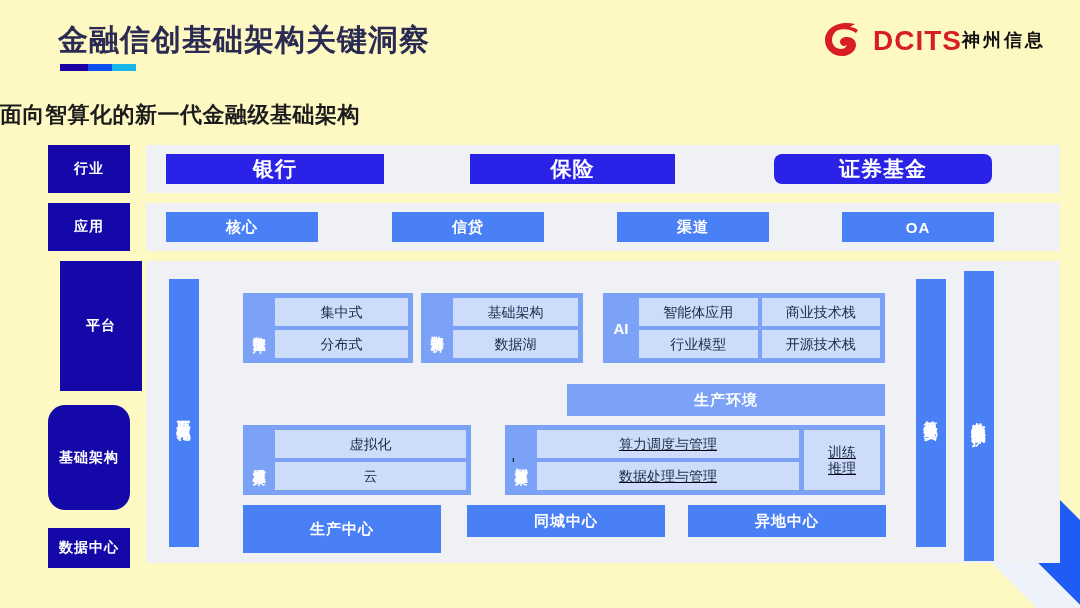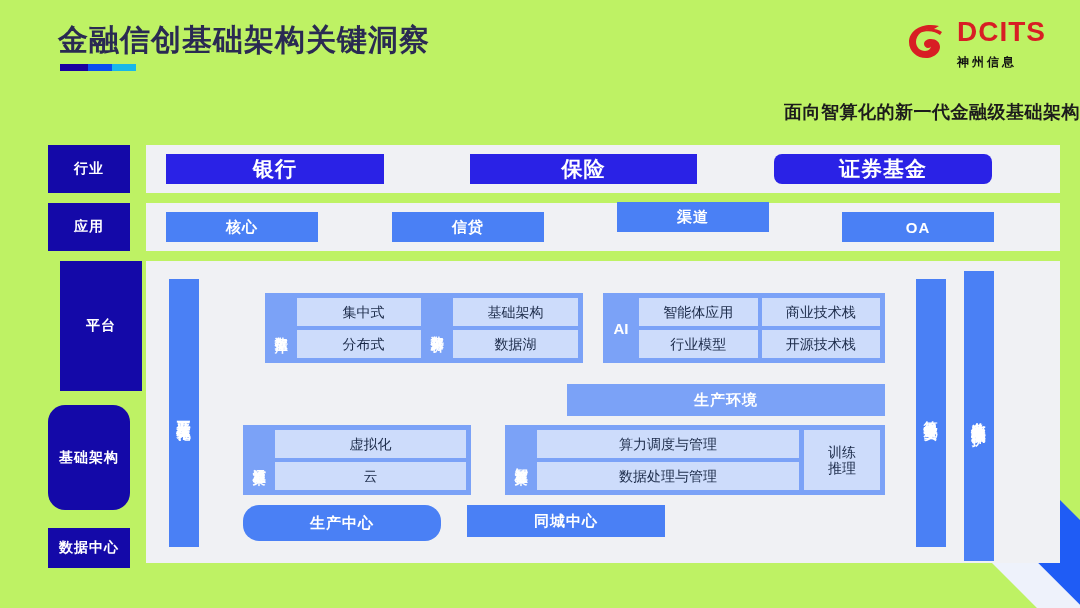--- a/index.html
+++ b/index.html
@@ -5,21 +5,21 @@
   * { box-sizing: border-box; margin: 0; padding: 0; }
   html, body {
     width: 1080px; height: 608px;
     font-family: "Liberation Sans", "DejaVu Sans", sans-serif;
     background: #ffffff;
     overflow: hidden;
   }
   #slide {
     position: relative;
     width: 1080px; height: 608px;
-    background: #bef264;
+    background: #fef9c3;
     overflow: hidden;
   }
 
   
   .corner { position: absolute; right: 0; bottom: 0; width: 180px; height: 150px;
             overflow: hidden; pointer-events: none; }
   .corner i { position: absolute; display: block; transform: rotate(45deg);
               transform-origin: top left; }
   .c1 { background:#eef2fb; width: 400px; height: 46px; left: 22px;  top: -30px; }
   .c2 { background:#aac4ff; width: 400px; height: 22px; left: 70px;  top: -10px; }
@@ -33,27 +33,27 @@
     font-size: 30px; font-weight: 700; color: #2a2a52; letter-spacing: 1px;
   }
   .rule { position: absolute; left: 60px; top: 64px; display: flex; height: 7px; }
   .rule span { display: block; height: 100%; }
   .rule .s0 { width: 28px; }
   .rule .s1 { width: 24px; }
   .rule .s2 { width: 24px; }
 
   .logo { position: absolute; right: 34px; top: 18px; display: flex; align-items: center; gap: 8px; }
   .logo-mark { width: 44px; height: 46px; position: relative; }
-  .logo-txt { display: flex; flex-direction: column; line-height: 1; }
+  .logo-txt { display: flex; line-height: 1; }
   .logo-en { font-size: 28px; font-weight: 800; color: #d81e24; letter-spacing: 1px; }
-  .logo-cn { font-size: 12px; font-weight: 700; color: #111; letter-spacing: 3px; margin-top: 10px; }
+  .logo-cn { font-size: 18px; font-weight: 700; color: #111; letter-spacing: 3px; margin-top: 4px; }
 
   .subtitle {
-    position: absolute; left: 0; right: 0; top: 100px; text-align: right;
-    font-size: 18px; font-weight: 700; color: #1c1c1c; letter-spacing: .5px;
+    position: absolute; left: 0; right: 0; top: 100px; text-align: left;
+    font-size: 22px; font-weight: 700; color: #1c1c1c; letter-spacing: .5px;
   }
 
   
   .vtext { writing-mode: vertical-rl; text-orientation: upright; letter-spacing: 1px; }
 
   .left-label {
     position: absolute; background: #1409a8; color: #fff;
     display: flex; align-items: center; justify-content: center;
     font-size: 14px; font-weight: 700; letter-spacing: 1px;
   }
@@ -125,41 +125,41 @@
       <div class="logo-en">DCITS</div>
       <div class="logo-cn">神州信息</div>
     </div>
   </div>
 
   <div class="subtitle">面向智算化的新一代金融级基础架构</div>
 
   <div class="band" style="left:146px; top:145px; width:914px; height:48px;"></div>
   <div class="left-label" style="left:48px; top:145px; width:82px; height:48px;">行业</div>
   <div class="chip chip-industry" style="left:166px; top:154px; width:218px; height:30px;">银行</div>
-  <div class="chip chip-industry" style="left:470px; top:154px; width:227px; height:30px;">保险</div>
+  <div class="chip chip-industry" style="left:470px; top:154px; width:205px; height:30px;">保险</div>
   <div class="chip chip-industry" style="left:774px; top:154px; width:218px; height:30px;border-radius:8px;">证券基金</div>
 
   <div class="band" style="left:146px; top:203px; width:914px; height:48px;"></div>
   <div class="left-label" style="left:48px; top:203px; width:82px; height:48px;">应用</div>
   <div class="chip chip-app" style="left:166px; top:212px; width:152px; height:30px;">核心</div>
   <div class="chip chip-app" style="left:392px; top:212px; width:152px; height:30px;">信贷</div>
-  <div class="chip chip-app" style="left:617px; top:202px; width:152px; height:30px;">渠道</div>
+  <div class="chip chip-app" style="left:617px; top:212px; width:152px; height:30px;">渠道</div>
   <div class="chip chip-app" style="left:842px; top:212px; width:152px; height:30px;">OA</div>
 
   <div class="band" style="left:146px; top:261px; width:914px; height:302px;"></div>
 
   <div class="left-label" style="left:60px; top:261px; width:82px; height:130px;">平台</div>
   <div class="left-label" style="left:48px; top:405px; width:82px; height:105px;border-radius:17px;">基础架构</div>
   <div class="left-label" style="left:48px; top:528px; width:82px; height:40px;">数据中心</div>
 
   <div class="vbar" style="left:169px; top:279px; width:30px; height:268px;">
     <span class="vtext">开发运维一体化</span>
   </div>
 
-  <div class="group" style="left:243px; top:293px; width:170px; height:70px;margin-left:22px;">
+  <div class="group" style="left:243px; top:293px; width:170px; height:70px;">
     <div class="glabel">
       <span class="vtext">数据库</span>
     </div>
     <div class="gbody">
       <div class="cell">集中式</div>
       <div class="cell">分布式</div>
     </div>
   </div>
 
   <div class="group" style="left:421px; top:293px; width:162px; height:70px;">
@@ -187,34 +187,35 @@
   <div class="group" style="left:243px; top:425px; width:228px; height:70px;">
     <div class="glabel">
       <span class="vtext">通算框架</span>
     </div>
     <div class="gbody">
       <div class="cell">虚拟化</div>
       <div class="cell">云</div>
     </div>
   </div>
 
-  <div class="group" style="left:505px; top:425px; width:380px; height:70px;">
+  <div class="group" style="left:505px; top:425px; width:380px; height:70px;text-decoration:underline;">
     <div class="glabel">
       <span class="vtext">智算框架</span>
     </div>
     <div class="gbody">
       <div class="cell">算力调度与管理</div>
       <div class="cell">数据处理与管理</div>
     </div>
     <div class="cell" style="flex:0 0 76px; white-space:pre-line;">训练
 推理</div>
   </div>
 
-  <div class="chip chip-center" style="left:243px; top:505px; width:198px; height:36px;border-radius:16px;">生产中心</div>
+  <div class="chip chip-center" style="left:243px; top:505px; width:198px; height:48px;">生产中心</div>
   <div class="chip chip-center" style="left:467px; top:505px; width:198px; height:32px;">同城中心</div>
+  <div class="chip chip-center" style="left:688px; top:505px; width:198px; height:32px;">异地中心</div>
 
   <div class="vbar" style="left:916px; top:279px; width:30px; height:268px;">
     <span class="vtext">等保合规安全</span>
   </div>
   <div class="vbar" style="left:964px; top:271px; width:30px; height:290px;">
     <span class="vtext">业务连续性及数据保护</span>
   </div>
 
 </div>
 

